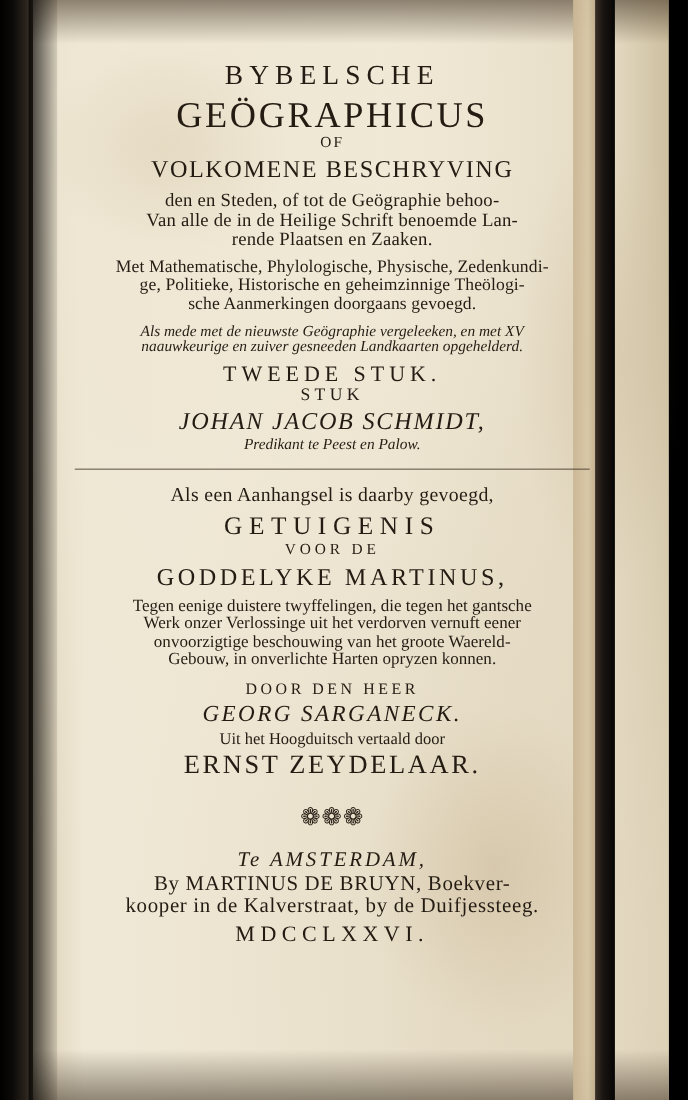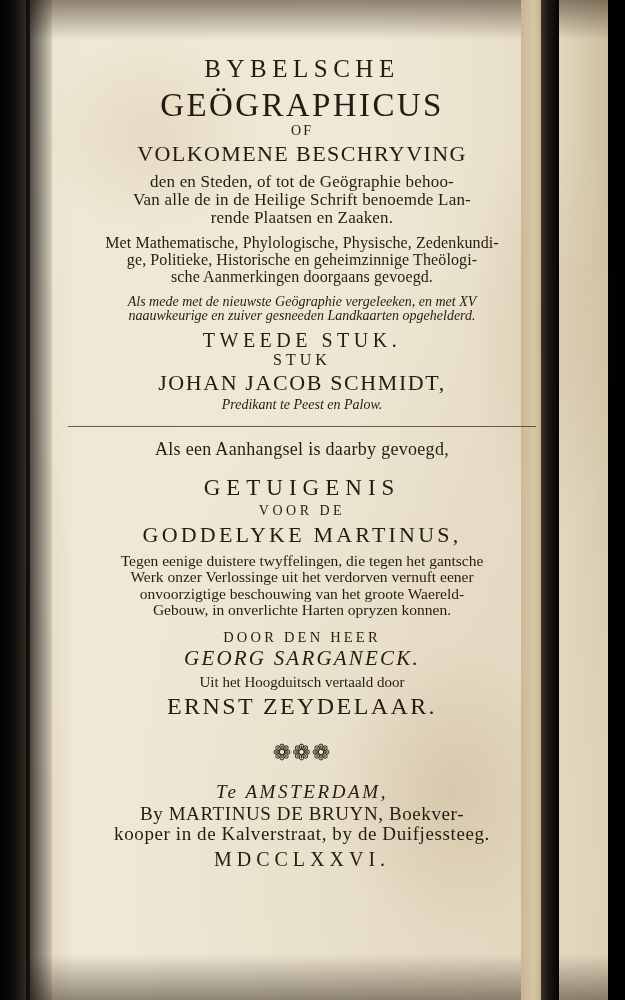--- a/index.html
+++ b/index.html
@@ -135,38 +135,39 @@
     letter-spacing: 4.5px;
     margin-top: 6px;
   }
   .t-door {
     font-size: 16px;
     letter-spacing: 4px;
     margin-top: 1px;
   }
   .t-author {
     font-size: 22px;
+    font-style: italic;
     letter-spacing: 1.6px;
     margin-top: 2px;
   }
   .t-predikant {
     font-size: 14px;
     font-style: italic;
     margin-top: 3px;
   }
   .rule {
     height: 1px;
     background: #3a2e20;
     opacity: 0.75;
     margin: 14px 6px 13px 6px;
   }
   .t-aanhang {
     font-size: 18px;
     letter-spacing: 0.3px;
-    margin-bottom: 16px;
+    margin-bottom: 6px;
   }
   .t-getuigenis {
     font-size: 23px;
     letter-spacing: 6px;
     margin-bottom: 4px;
   }
   .t-voorde {
     font-size: 14px;
     letter-spacing: 3.5px;
     margin-bottom: 4px;

